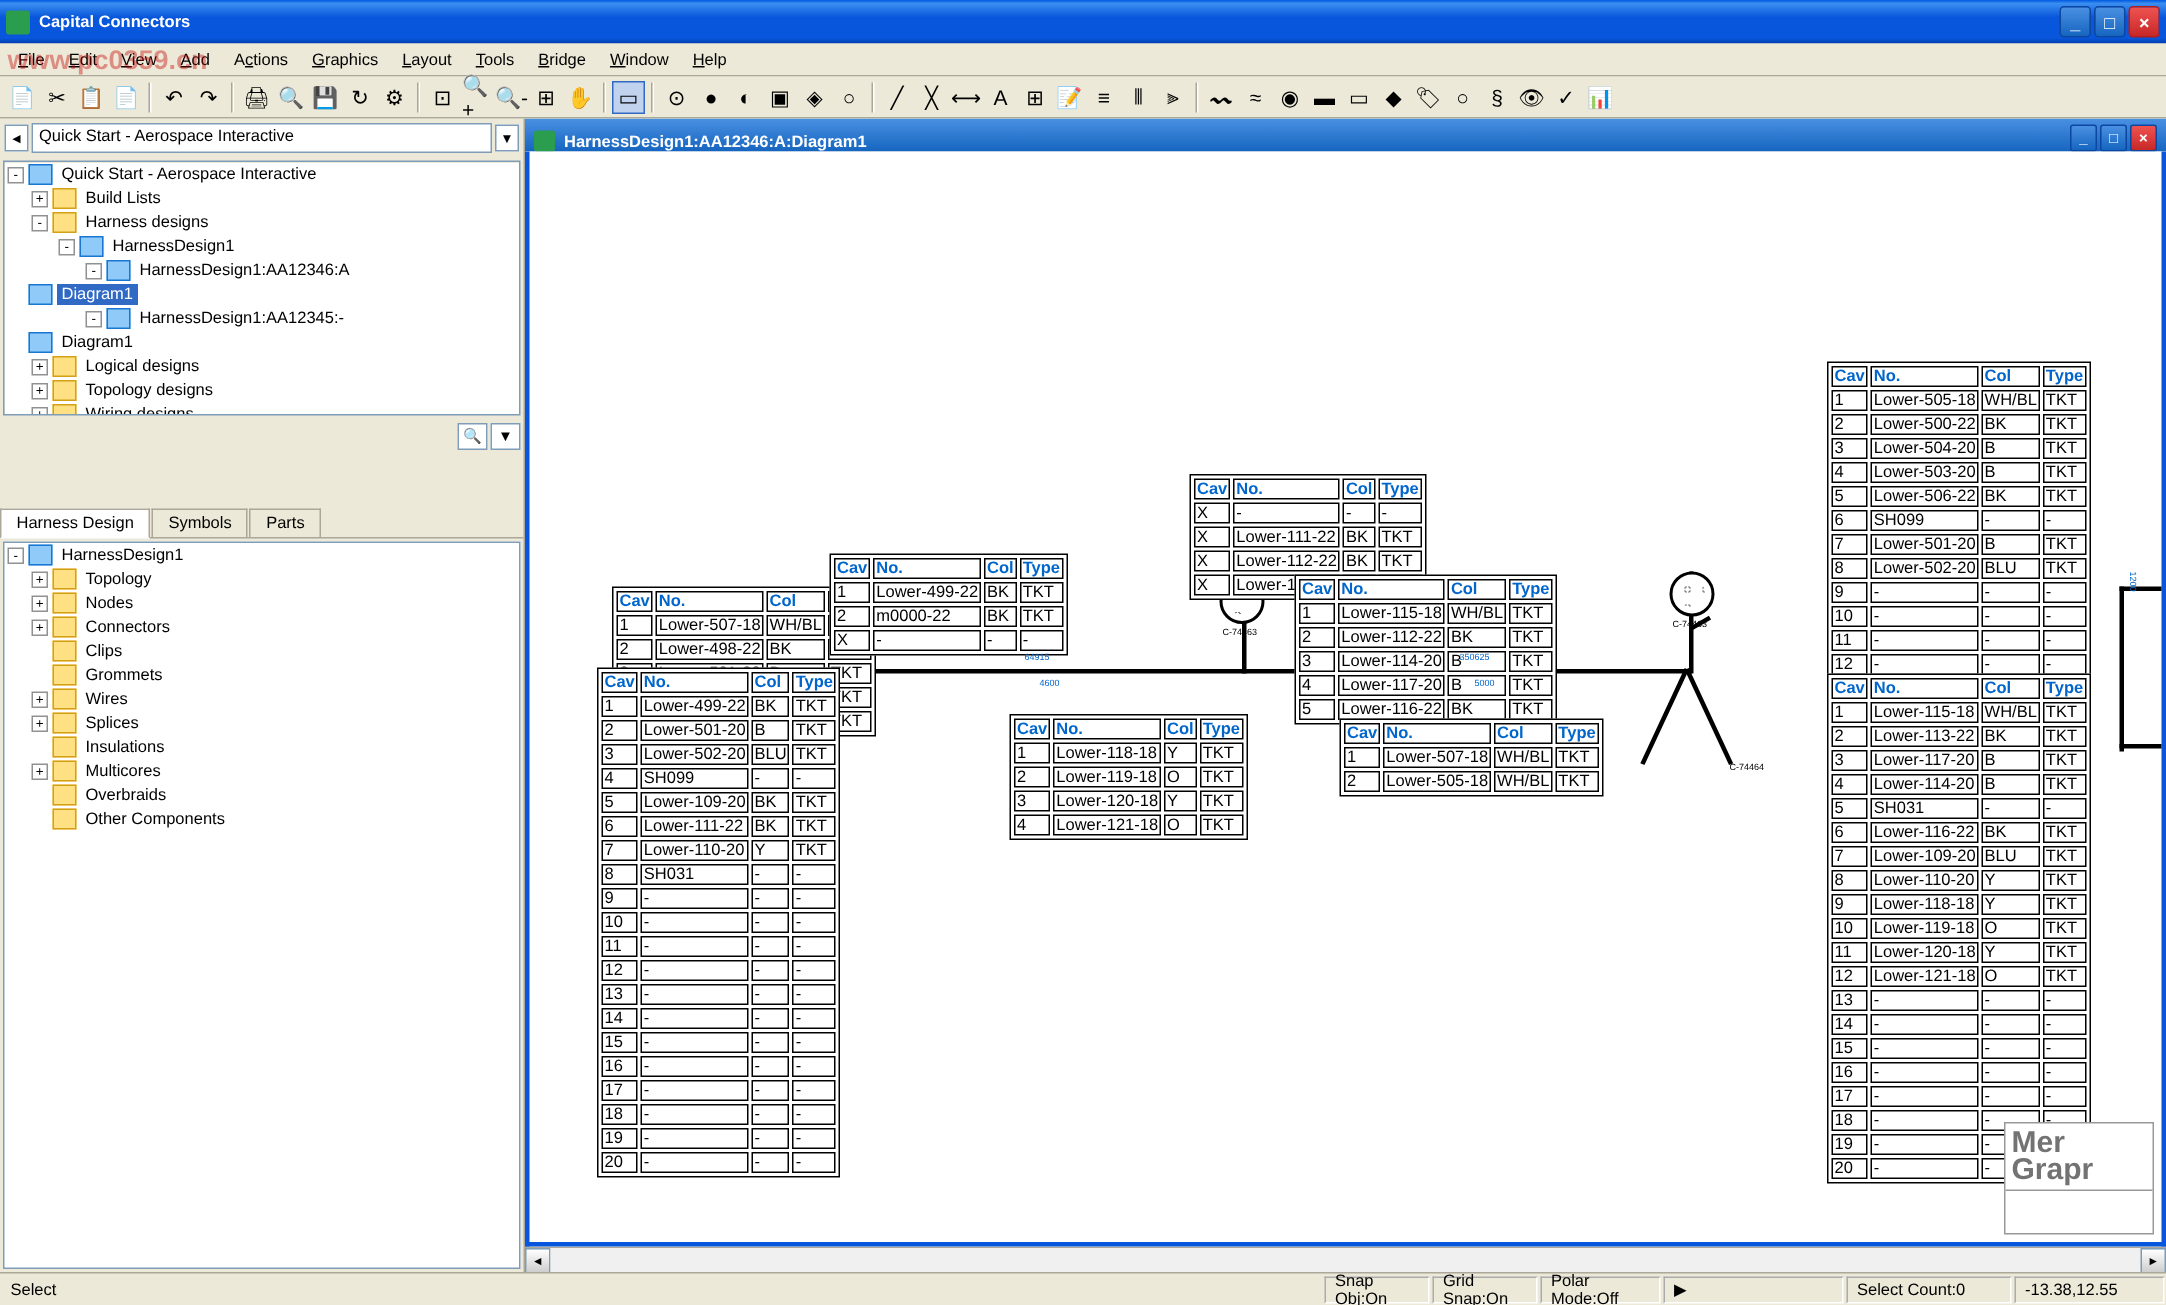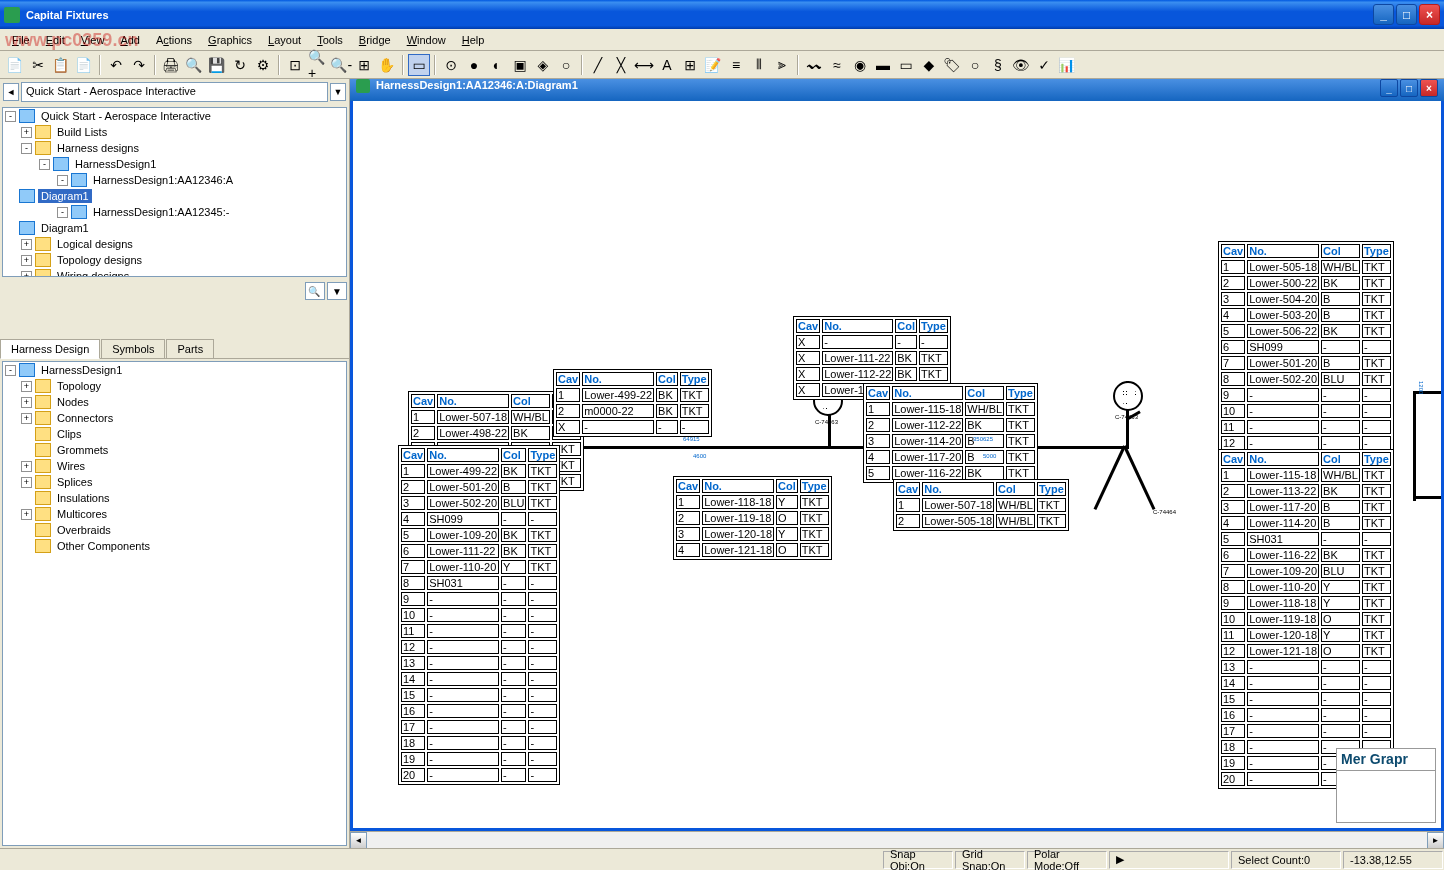--- a/index.html
+++ b/index.html
@@ -41,21 +41,21 @@
 .indent-4 { }
 
 .search-row { height: 24px; padding: 2px; display: flex; justify-content: flex-end; align-items: center; }
 .search-btn { width: 20px; height: 18px; border: 1px solid #7f9db9; background: #fff; margin-left: 2px; cursor: pointer; display: flex; align-items: center; justify-content: center; font-size: 10px; }
 
 .tabs-row { display: flex; border-bottom: 1px solid #aca899; margin-top: 36px; }
 .tab { padding: 3px 10px; border: 1px solid #aca899; border-bottom: none; background: #ece9d8; margin-right: 1px; cursor: pointer; }
 .tab.active { background: #fff; border-bottom: 1px solid #fff; margin-bottom: -1px; }
 
 .canvas-area { flex: 1; display: flex; flex-direction: column; background: #ece9d8; }
-.canvas-title { height: 22px; background: linear-gradient(to bottom, #4a90e2, #1565c0); color: white; font-weight: bold; display: flex; align-items: flex-start; padding: 0 6px; }
+.canvas-title { height: 22px; background: linear-gradient(to bottom, #4a90e2, #1565c0); color: white; font-weight: bold; display: flex; align-items: flex-end; padding: 0 6px; }
 .canvas-title-icon { width: 14px; height: 14px; background: #2a9d4f; border-radius: 2px; margin-right: 6px; }
 .canvas-win-controls { margin-left: auto; display: flex; gap: 2px; }
 .canvas-win-btn { width: 18px; height: 18px; background: linear-gradient(to bottom, #4a90e2, #1565c0); border: 1px solid #0d47a1; border-radius: 2px; color: white; display: flex; align-items: center; justify-content: center; font-size: 10px; cursor: pointer; }
 .canvas-win-btn.close { background: linear-gradient(to bottom, #ef5350, #c62828); }
 
 .diagram { flex: 1; background: #fff; position: relative; overflow: hidden; border: 3px solid #0856db; border-top: none; }
 .connector-table { position: absolute; border: 1px solid #000; background: #fff; font-size: 5px; }
 .connector-table td { border: 0.5px solid #000; padding: 0 1px; height: 6px; min-width: 8px; }
 .connector-table .hdr { color: #0066cc; font-weight: bold; margin-top: 26px; }
 .connector-circle { position: absolute; border: 2px solid #000; border-radius: 50%; background: #fff; }
@@ -68,29 +68,29 @@
 
 .scrollbar-h { height: 17px; background: #ece9d8; border-top: 1px solid #aca899; display: flex; }
 .scroll-btn { width: 17px; height: 17px; background: linear-gradient(to bottom, #fff, #cecece); border: 1px solid #7f9db9; cursor: pointer; display: flex; align-items: center; justify-content: center; font-size: 8px; }
 .scroll-track { flex: 1; background: #f0f0f0; }
 
 .statusbar { height: 22px; background: #ece9d8; border-top: 1px solid #aca899; display: flex; align-items: center; }
 .status-cell { border: 1px inset #fff; padding: 2px 6px; height: 18px; margin: 1px; display: flex; align-items: center; }
 .status-spacer { flex: 1; }
 
 .brand-box { position: absolute; bottom: 5px; right: 5px; width: 100px; height: 75px; border: 1px solid #999; background: #fff; display: flex; flex-direction: column; }
-.brand-logo { font-size: 14px; font-weight: bold; color: #0c4a6e; padding: 4px; line-height: 0.9; }
+.brand-logo { font-size: 20px; font-weight: bold; color: #737373; padding: 4px; line-height: 0.9; }
 .brand-table { flex: 1; border-top: 1px solid #999; }
 </style>
 </head>
 <body>
 
 <div class="titlebar">
   <div class="titlebar-icon"></div>
-  <span>Capital Fixtures</span>
+  <span>Capital Connectors</span>
   <div class="window-controls">
     <div class="window-btn">_</div>
     <div class="window-btn">□</div>
     <div class="window-btn close">×</div>
   </div>
 </div>
 
 <div class="watermark">www.pc0359.cn</div>
 
 <div class="menubar">
@@ -942,20 +942,21 @@
     </div>
     <div class="scrollbar-h">
       <div class="scroll-btn">◄</div>
       <div class="scroll-track"></div>
       <div class="scroll-btn">►</div>
     </div>
   </div>
 </div>
 
 <div class="statusbar">
+  <div class="status-cell" style="width:350px;border:none">Select</div>
   <div class="status-spacer"></div>
   <div class="status-cell" style="width:70px">Snap Obj:On</div>
   <div class="status-cell" style="width:70px">Grid Snap:On</div>
   <div class="status-cell" style="width:80px">Polar Mode:Off</div>
   <div class="status-cell" style="width:120px">▶</div>
   <div class="status-cell" style="width:110px">Select Count:0</div>
   <div class="status-cell" style="width:100px">-13.38,12.55</div>
 </div>
 
 </body></html>

